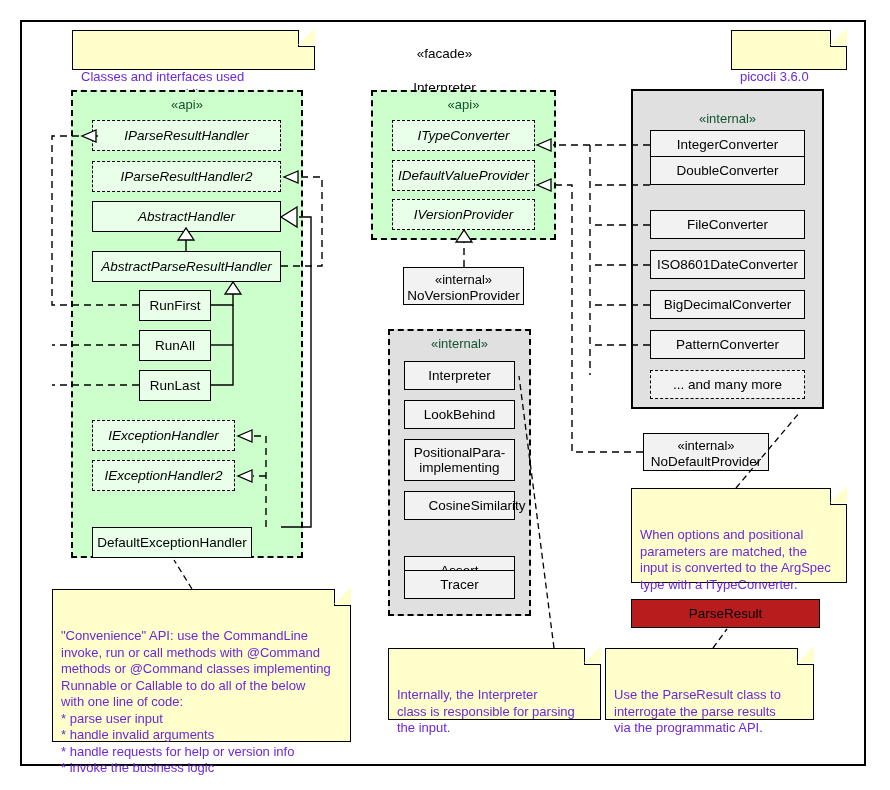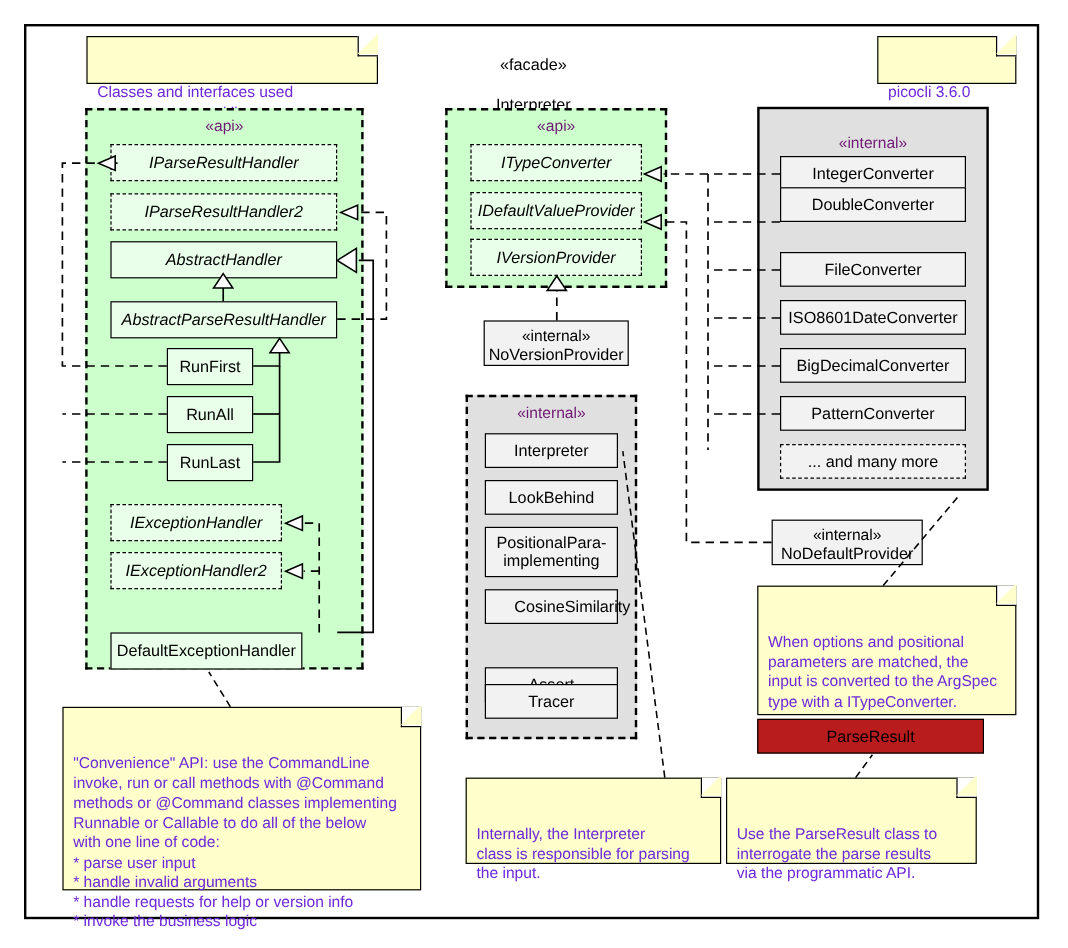--- a/index.html
+++ b/index.html
@@ -31,21 +31,21 @@
   .pkg {
     position: absolute;
     box-sizing: border-box;
     border: 2px dashed #000000;
     text-align: center;
   }
   .pkg-api { background: #ccffcc; }
   .pkg-internal { background: #e0e0e0; }
   .pkg-title {
     font-size: 13px;
-    color: #701a75;
+    color: #14532d;
     padding-top: 5px;
     line-height: 15px;
     white-space: pre-line;
   }
   .cls {
     position: absolute;
     box-sizing: border-box;
     border: 1.6px solid #000000;
     display: flex;
     align-items: center;
@@ -272,21 +272,21 @@
   </div>
   <div class="cls gray" style="left:650px; top:370px; width:155px; height:29px; border-style:dashed;">
     <span>... and many more</span>
   </div>
 
   <div class="cls stereo" style="left:643px; top:433px; width:126px; height:38px;">
     <span class="st">«internal»</span>
     <span class="nm">NoDefaultProvider</span>
   </div>
 
-  <div class="note" style="left:631px; top:488px; width:216px; height:108px;">
+  <div class="note" style="left:631px; top:488px; width:216px; height:95px;">
     <span class="fold"></span>
     <span>When options and positional
 parameters are matched, the
 input is converted to the ArgSpec
 type with a ITypeConverter.</span>
   </div>
 
   <div class="cls green" style="left:631px; top:599px; width:189px; height:29px;">
     <span>ParseResult</span>
   </div>

